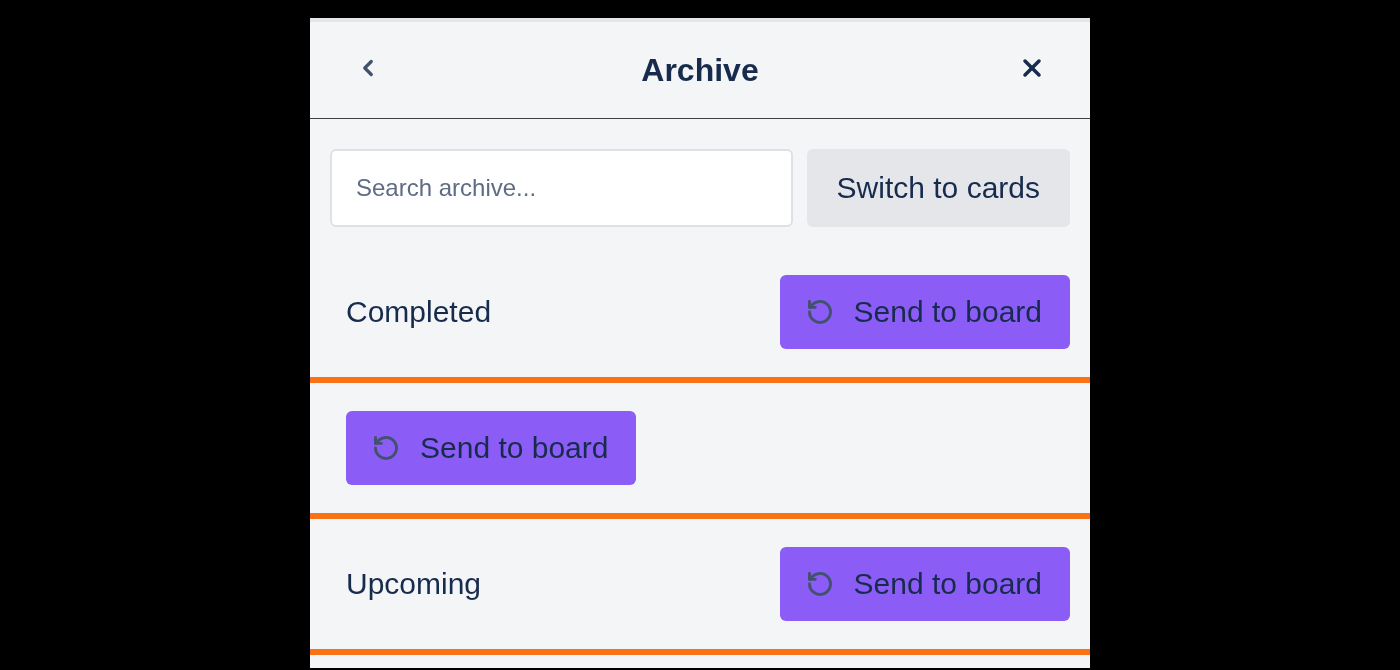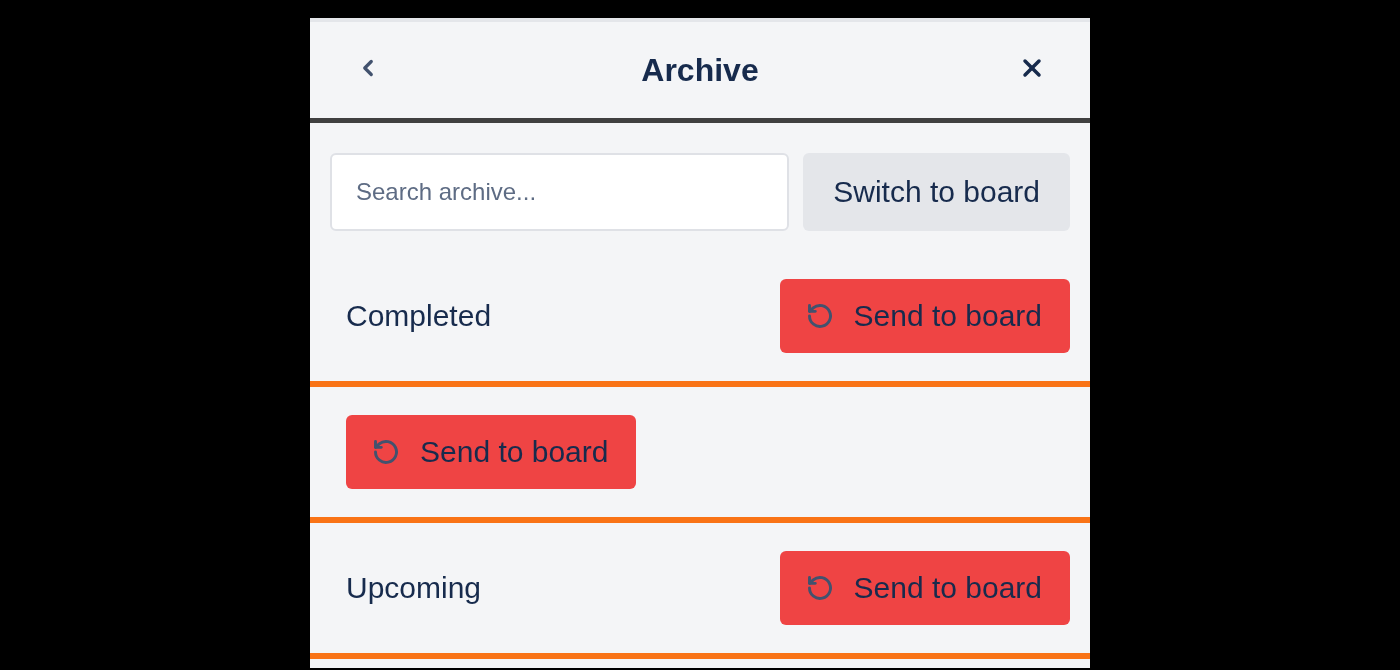--- a/index.html
+++ b/index.html
@@ -25,21 +25,21 @@
       border-top: 4px solid #e4e6ea;
       box-shadow: 0 2px 10px rgba(0,0,0,0.3);
       display: flex;
       flex-direction: column;
     }
     .header {
       display: flex;
       align-items: center;
       justify-content: space-between;
       padding: 26px 36px 26px 36px;
-      border-bottom: 5px solid #404040;
+      border-bottom: 1px solid #404040;
     }
     .header-title {
       font-size: 32px;
       font-weight: 700;
       color: #172b4d;
       text-align: center;
       flex: 1;
     }
     .icon-btn {
       width: 44px;
@@ -98,21 +98,21 @@
     }
     .send-btn {
       display: flex;
       align-items: center;
       gap: 20px;
       height: 74px;
       padding: 0 28px 0 26px;
       font-size: 30px;
       border: none;
       border-radius: 6px;
-      background: #ef4444;
+      background: #8b5cf6;
       color: #172b4d;
       cursor: pointer;
     }
     .send-btn .undo-icon {
       color: #42526e;
       display: flex;
       align-items: center;
     }
   </style>
 </head>
@@ -134,21 +134,21 @@
         <svg width="28" height="28" viewBox="0 0 24 24" fill="none" stroke="#172b4d" stroke-width="3" stroke-linecap="round" stroke-linejoin="round">
             <line x1="18" y1="6" x2="6" y2="18"></line>
             <line x1="6" y1="6" x2="18" y2="18"></line>
           </svg>
       </span>
     </div>
   </div>
 
   <div class="search-row">
     <input class="search-input" type="text" placeholder="Search archive..." style="">
-    <button class="switch-btn">Switch to board</button>
+    <button class="switch-btn">Switch to cards</button>
   </div>
 
   <div class="list">
 
     <div class="list-row">
       <div class="list-label">Completed</div>
       <button class="send-btn">
         <span class="undo-icon">
           <svg width="28" height="28" viewBox="0 0 24 24" fill="none" stroke="currentColor" stroke-width="2.5" stroke-linecap="round" stroke-linejoin="round">
               <path d="M3 12a9 9 0 1 0 3.2-6.9L3 8"></path>

